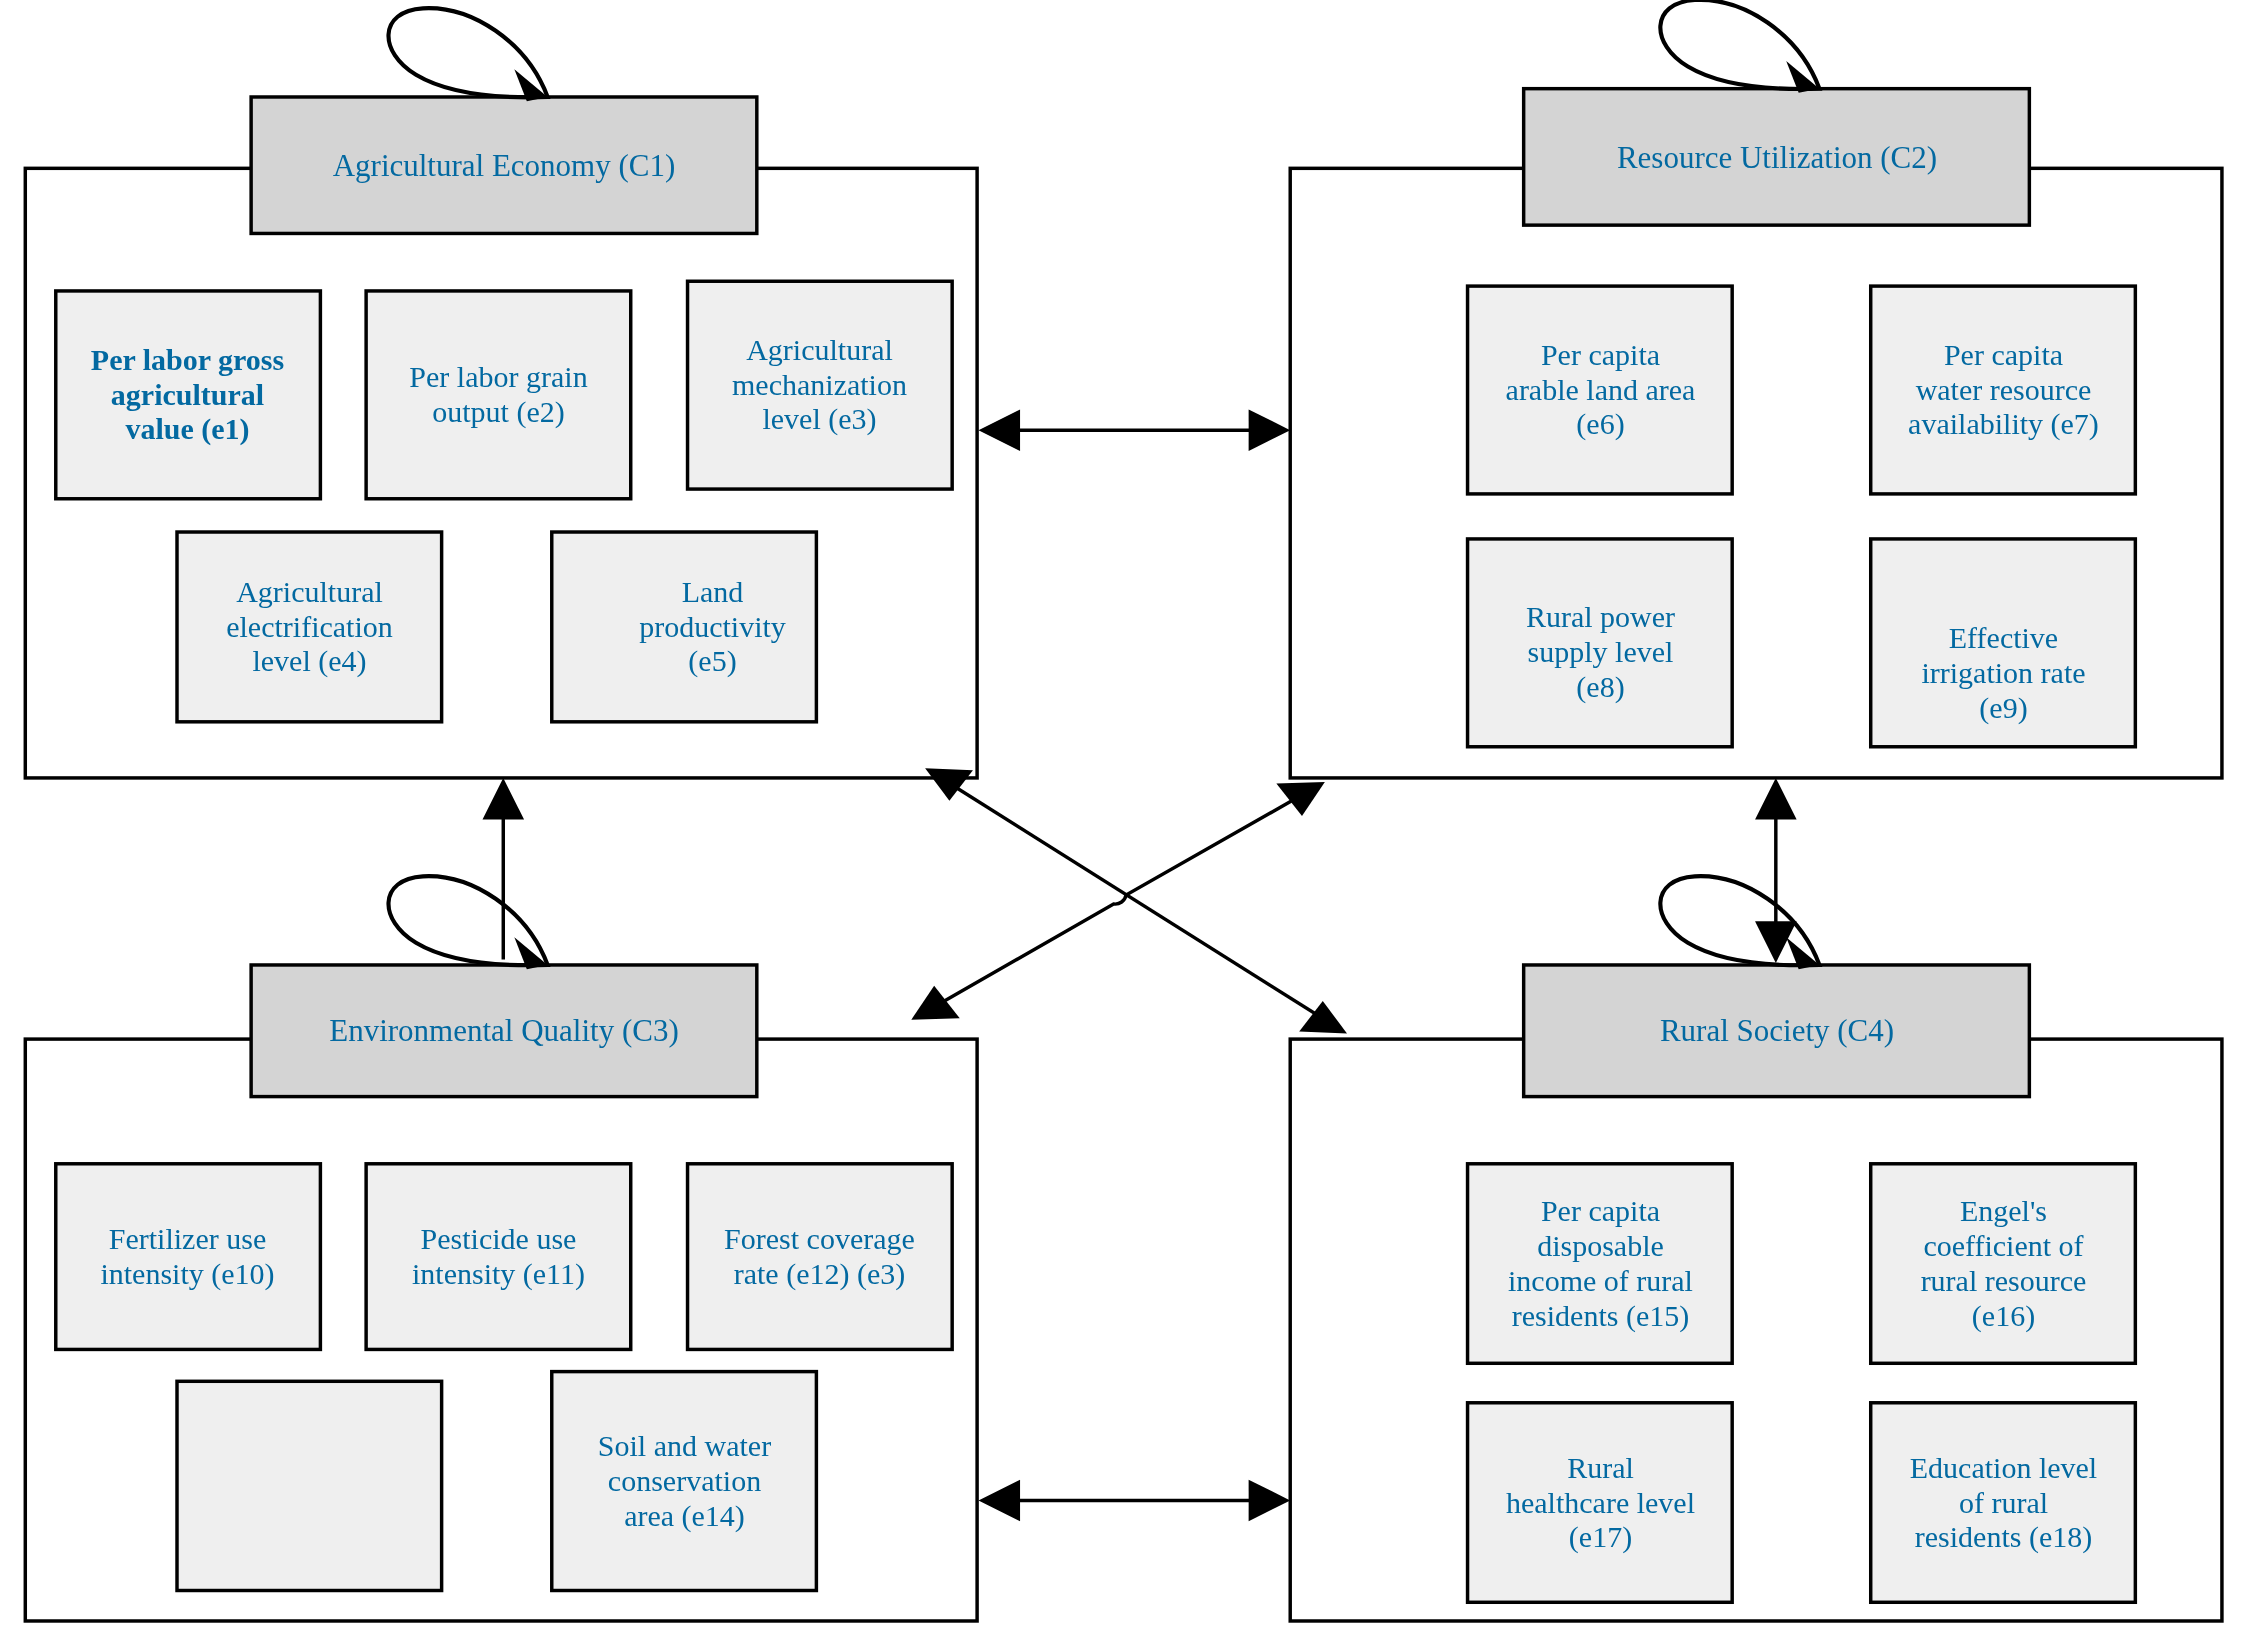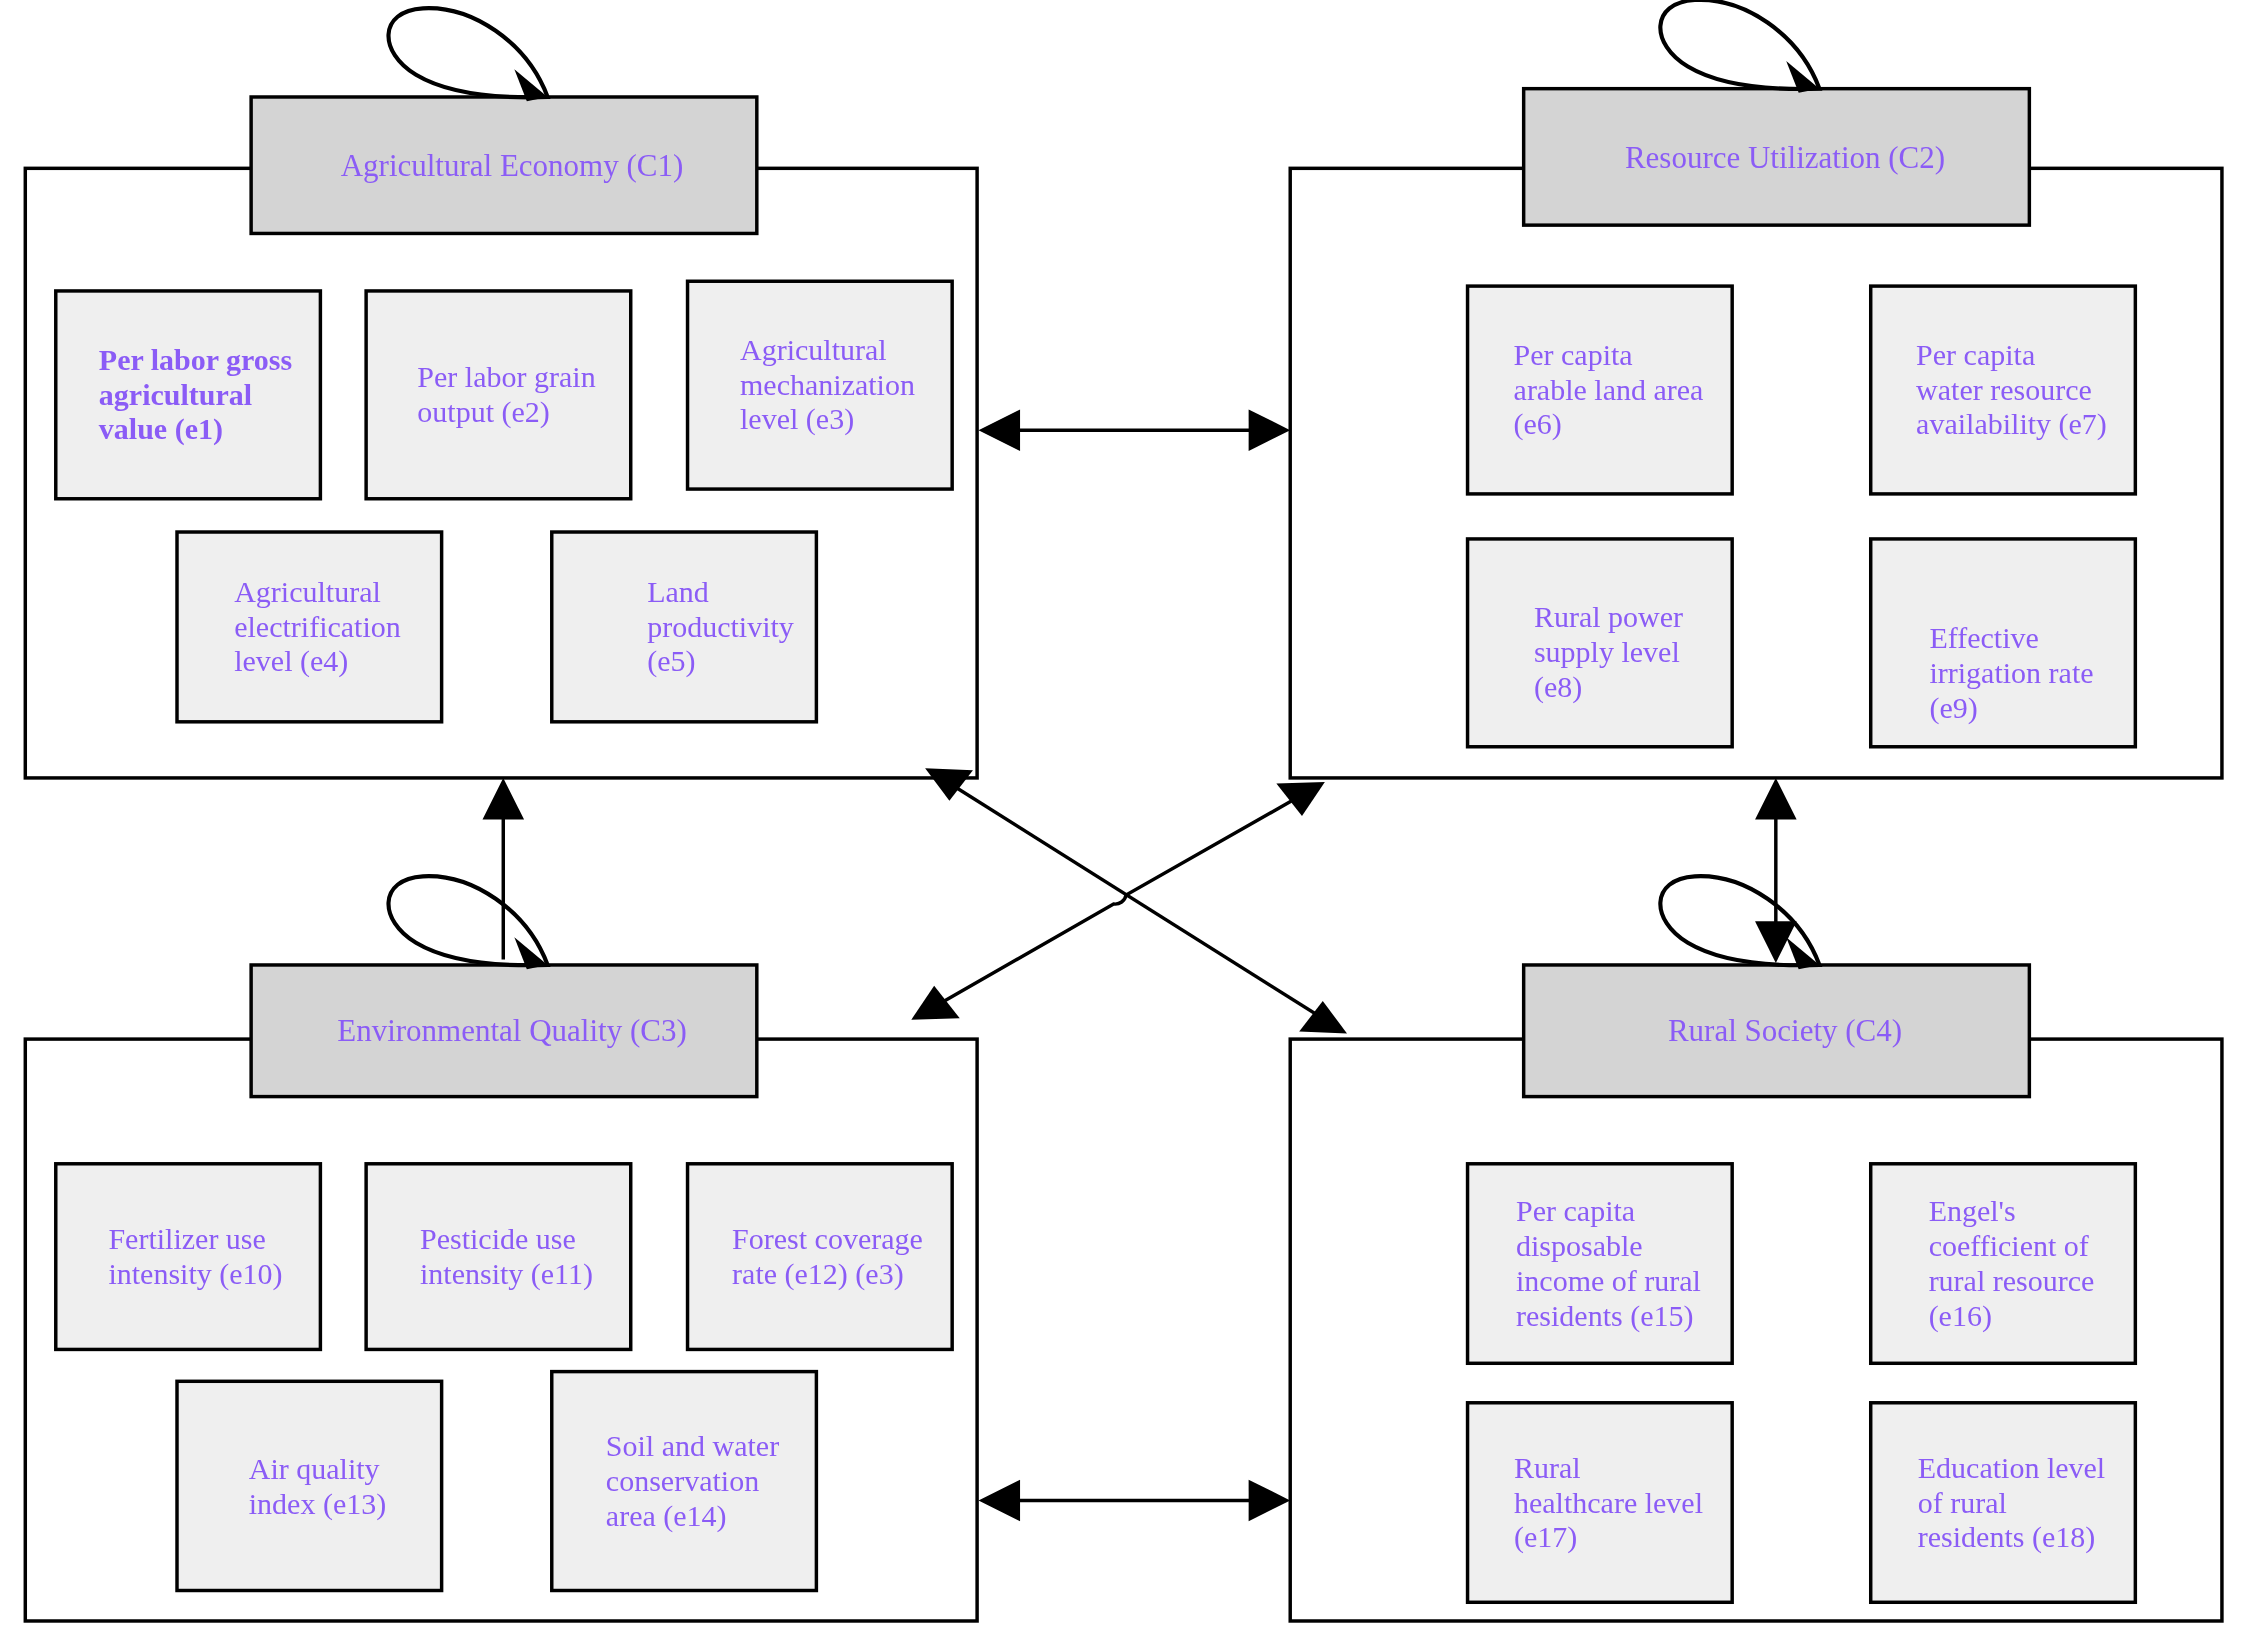--- a/index.html
+++ b/index.html
@@ -53,25 +53,25 @@
   }
   .arrowhead {
     fill: #000000;
     stroke: none;
   }
   .lbl {
     position: absolute;
     display: flex;
     align-items: center;
     justify-content: center;
-    color: #8b5cf6;
+    text-align: center;
+    color: #0369a1;
     line-height: 1.16;
     pointer-events: none;
     white-space: pre-line;
-    margin-left: 8px;
   }
   .construct-label {
     font-size: 31px;
   }
   .indicator-label {
     font-size: 30px;
   }
 </style>
 </head>
 <body>
@@ -198,22 +198,20 @@
   <div class="lbl indicator-label" style="left:1871px; top:539px; width:265px; height:269px;">Effective
 irrigation rate
 (e9)</div>
 
   <div class="lbl indicator-label" style="left:55px; top:1164px; width:265px; height:186px;">Fertilizer use
 intensity (e10)</div>
   <div class="lbl indicator-label" style="left:366px; top:1164px; width:265px; height:186px;">Pesticide use
 intensity (e11)</div>
   <div class="lbl indicator-label" style="left:687px; top:1164px; width:265px; height:186px;">Forest coverage
 rate (e12) (e3)</div>
-  <div class="lbl indicator-label" style="left:177px; top:1382px; width:265px; height:209px;">Air quality
-index (e13)</div>
   <div class="lbl indicator-label" style="left:552px; top:1372px; width:265px; height:219px;">Soil and water
 conservation
 area (e14)</div>
 
   <div class="lbl indicator-label" style="left:1468px; top:1164px; width:265px; height:200px;">Per capita
 disposable
 income of rural
 residents (e15)</div>
   <div class="lbl indicator-label" style="left:1871px; top:1164px; width:265px; height:200px;">Engel's
 coefficient of

